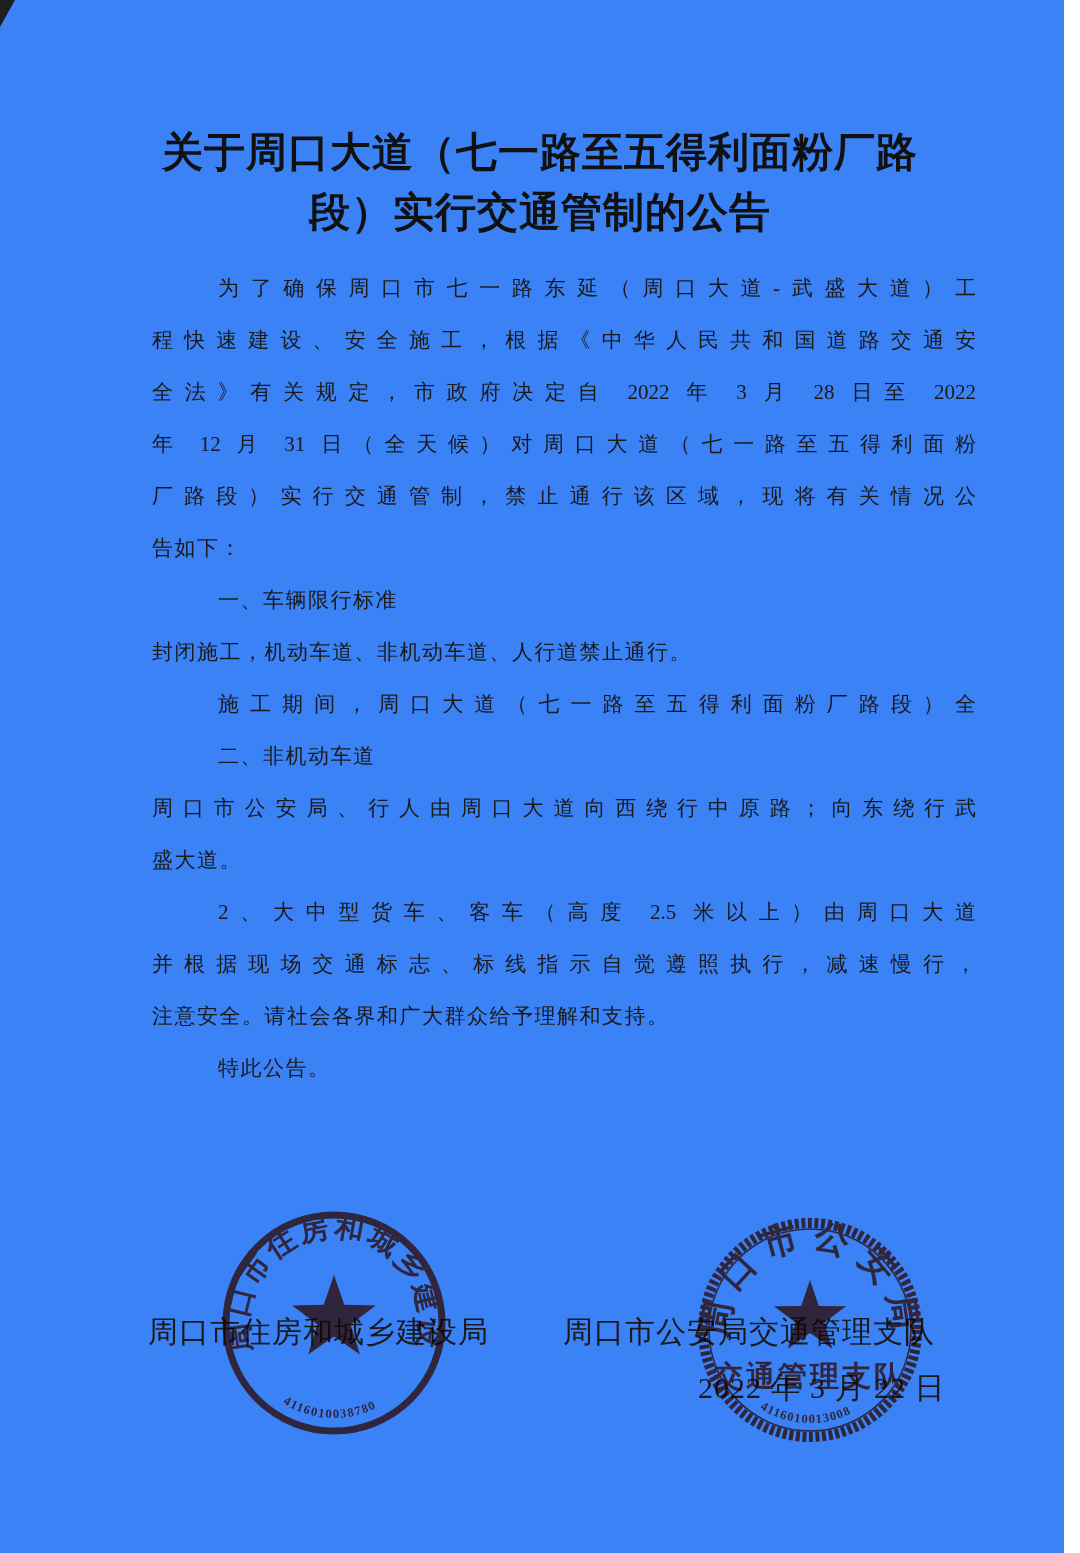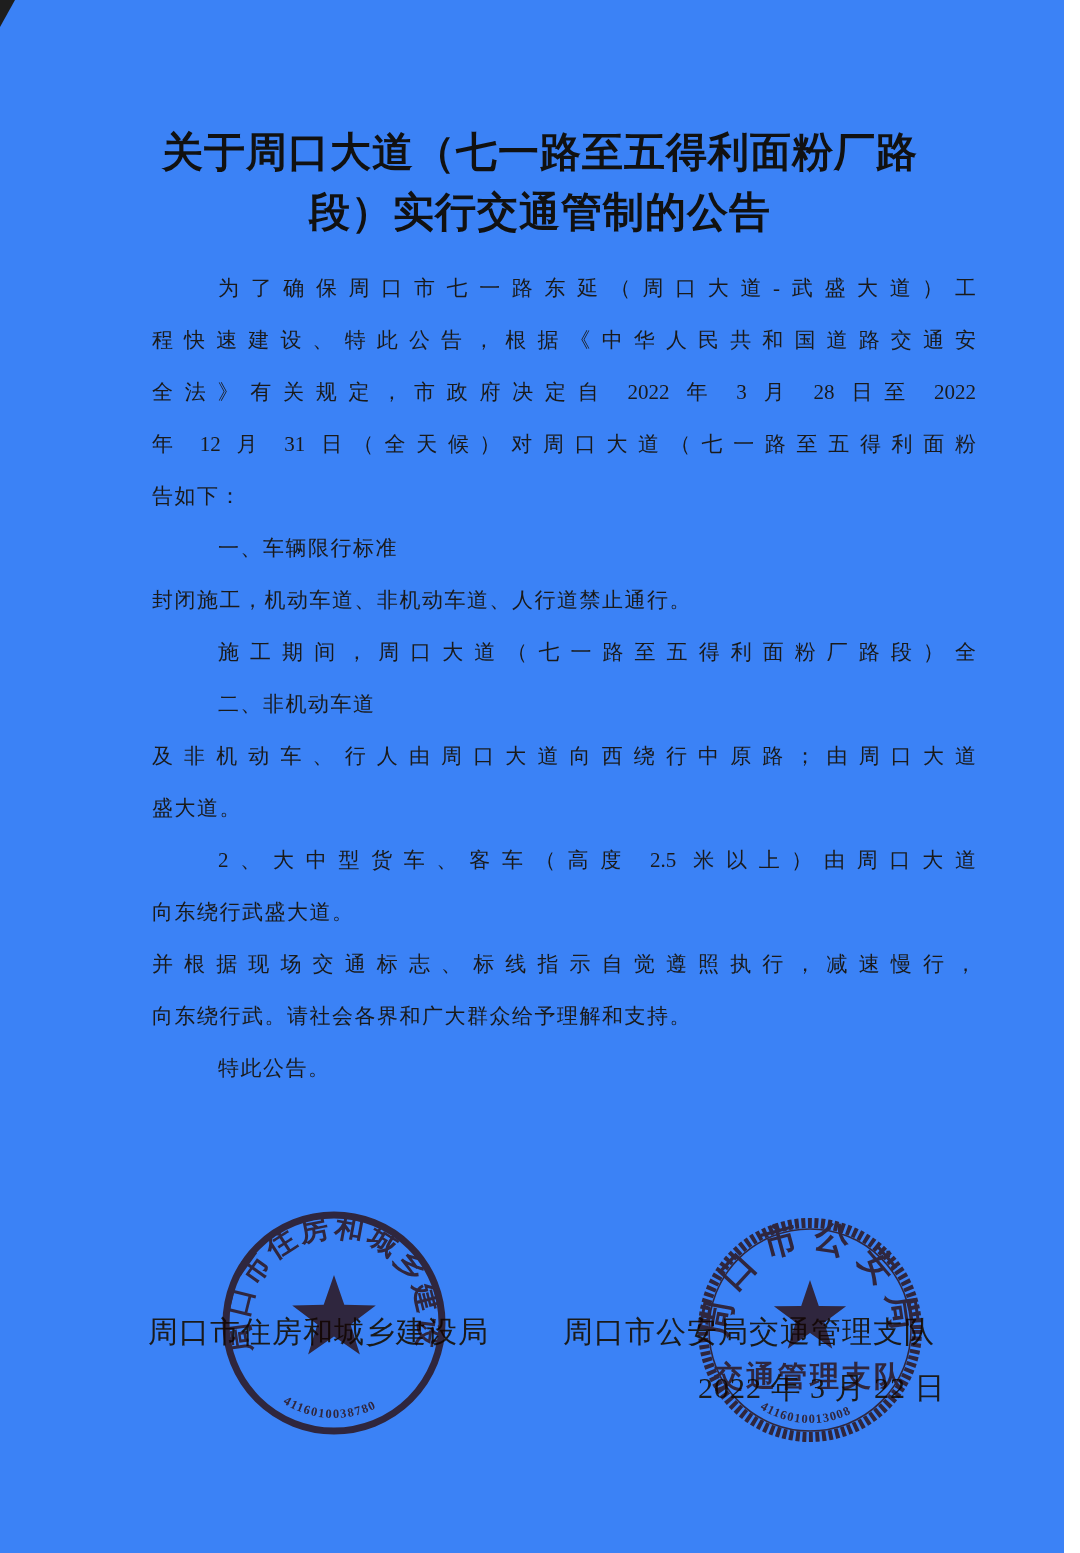--- a/index.html
+++ b/index.html
@@ -64,34 +64,34 @@
 
   <div class="corner-artifact"></div>
 
   <div class="doc-title">
     <div>关于周口大道（七一路至五得利面粉厂路</div>
     <div>段）实行交通管制的公告</div>
   </div>
 
   <div class="doc-body">
     <span class="ln just ind">为了确保周口市七一路东延（周口大道-武盛大道）工</span>
-    <span class="ln just">程快速建设、特此公告，根据《中华人民共和国道路交通安</span>
+    <span class="ln just">程快速建设、安全施工，根据《中华人民共和国道路交通安</span>
     <span class="ln just">全法》有关规定，市政府决定自 2022 年 3 月 28 日至 2022</span>
     <span class="ln just">年 12 月 31 日（全天候）对周口大道（七一路至五得利面粉</span>
+    <span class="ln just">厂路段）实行交通管制，禁止通行该区域，现将有关情况公</span>
     <span class="ln">告如下：</span>
     <span class="ln ind head">一、车辆限行标准</span>
     <span class="ln">封闭施工，机动车道、非机动车道、人行道禁止通行。</span>
     <span class="ln just ind">施工期间，周口大道（七一路至五得利面粉厂路段）全</span>
     <span class="ln ind head">二、非机动车道</span>
-    <span class="ln just">及非机动车、行人由周口大道向西绕行中原路；由周口大道</span>
+    <span class="ln just">周口市公安局、行人由周口大道向西绕行中原路；向东绕行武</span>
     <span class="ln">盛大道。</span>
     <span class="ln just ind">2、大中型货车、客车（高度 2.5 米以上）由周口大道</span>
-    <span class="ln">向东绕行武盛大道。</span>
     <span class="ln just">并根据现场交通标志、标线指示自觉遵照执行，减速慢行，</span>
-    <span class="ln">向东绕行武。请社会各界和广大群众给予理解和支持。</span>
+    <span class="ln">注意安全。请社会各界和广大群众给予理解和支持。</span>
     <span class="ln ind">特此公告。</span>
   </div>
 
   <div class="sig sig-left">周口市住房和城乡建设局</div>
   <div class="sig sig-right">周口市公安局交通管理支队</div>
   <div class="date-line">2022 年 3 月 22 日</div>
 
   <svg class="stamp stamp-housing" width="240" height="240" viewBox="0 0 240 240">
     <defs>
       <path id="arcL" d="M 39.2 149.4 A 86 86 0 1 1 200.8 149.4" fill="none"></path>

